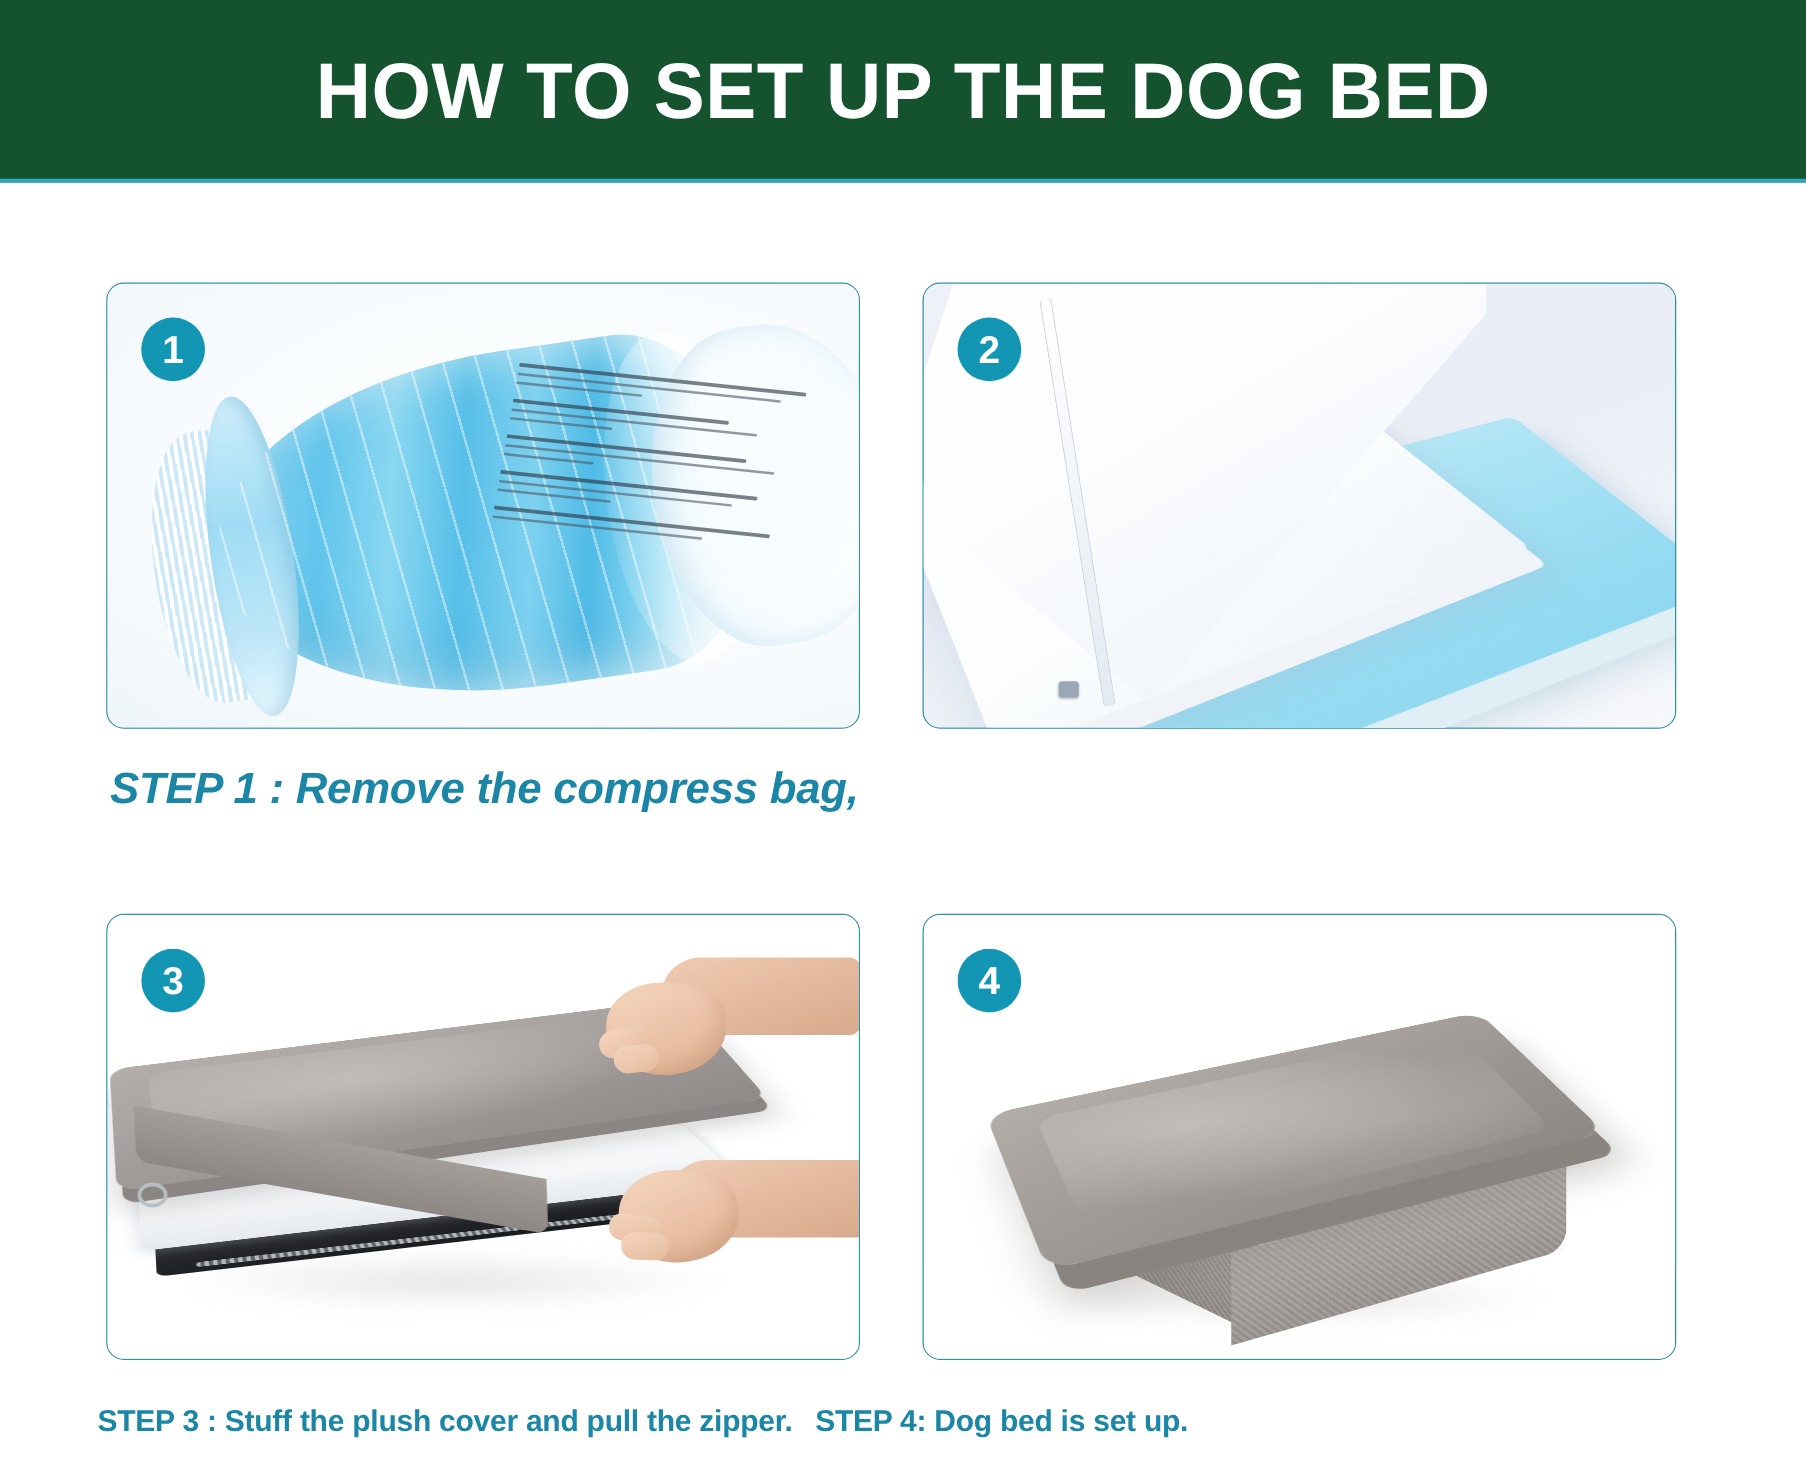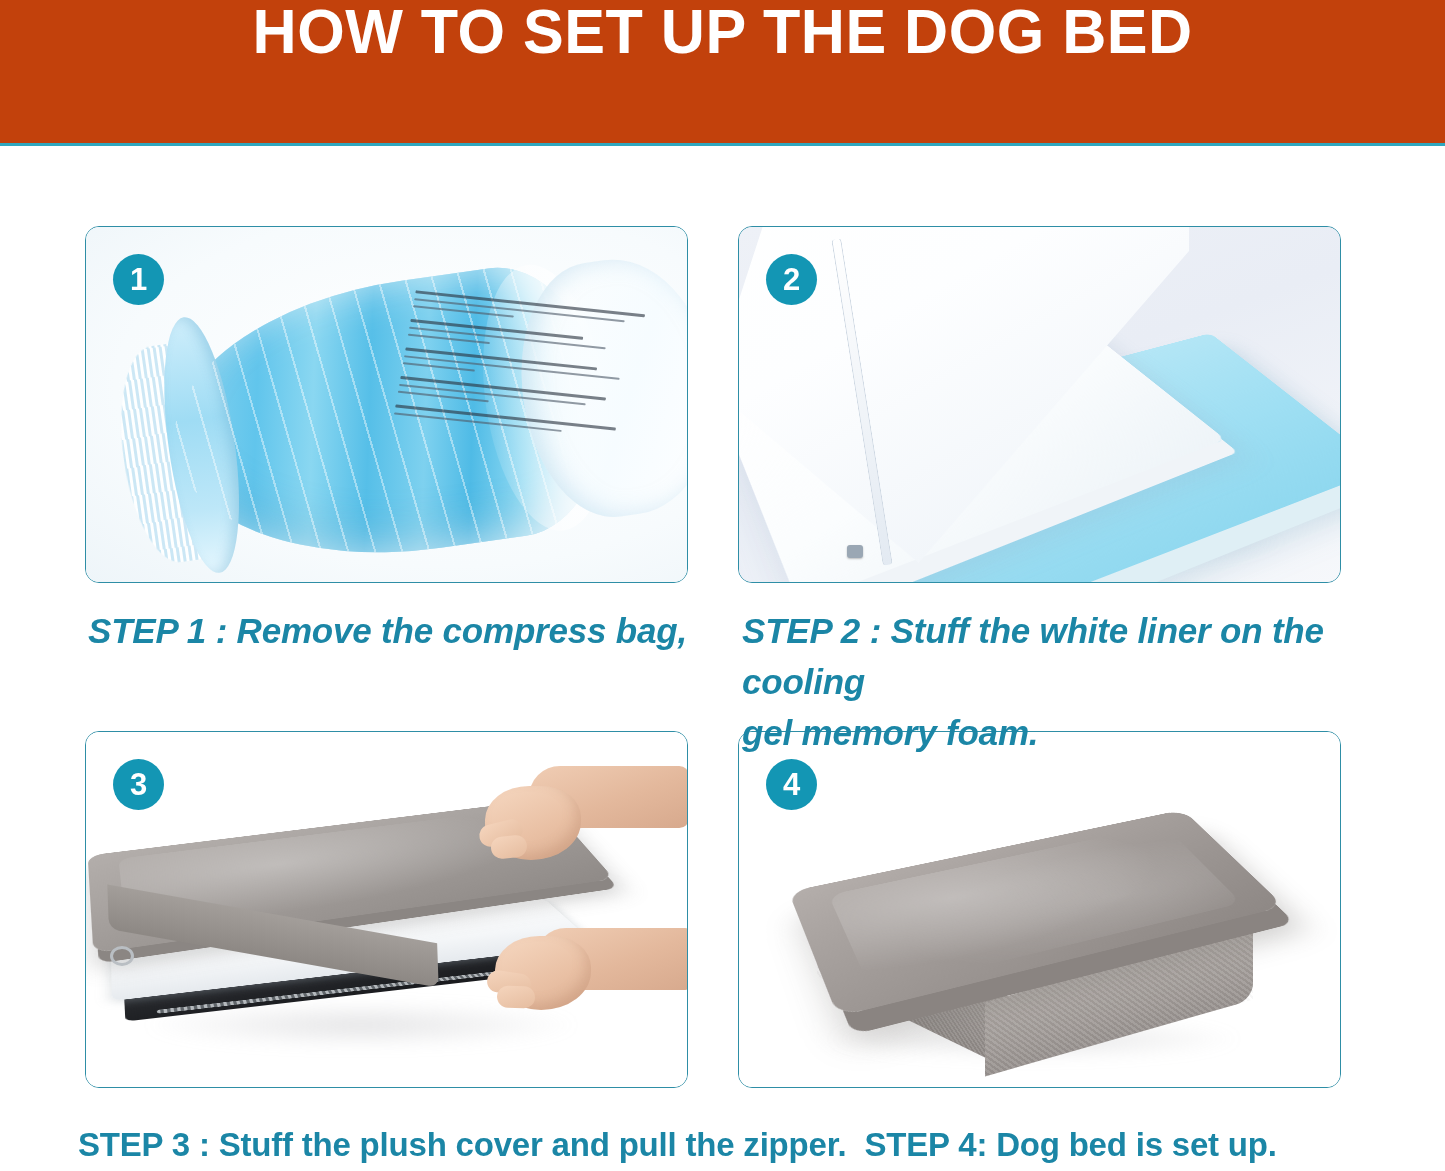--- a/index.html
+++ b/index.html
@@ -14,23 +14,23 @@
     overflow: hidden;
     position: relative;
   }
 
   
   .header-band {
     position: absolute;
     left: 0; top: 0;
     width: 1445px;
     height: 146px;
-    background: #c2410c;
+    background: #14532d;
     display: flex;
-    align-items: flex-start;
+    align-items: center;
     justify-content: center;
     box-sizing: border-box;
   }
   .header-band::after {
     content: "";
     position: absolute;
     left: 0; bottom: 0;
     width: 100%;
     height: 3px;
     background: #2fa7bf;
@@ -114,21 +114,21 @@
   .caption-bottom-row {
     position: absolute;
     left: 78px;
     top: 975px;
     width: 1340px;
     display: flex;
     align-items: baseline;
     gap: 18px;
     white-space: nowrap;
   }
-  .caption-bottom-row .caption { font-size: 33px; }
+  .caption-bottom-row .caption { font-size: 24px; }
 
   
 
   
   .p1-scene { position: absolute; inset: 0; background:
       radial-gradient(ellipse at 60% 45%, #ffffff 0%, #f7fbfd 65%, #eef5f9 100%); }
   .p1-roll {
     position: absolute;
     left: 88px; top: 54px;
     width: 470px; height: 290px;
@@ -511,23 +511,19 @@
         <div class="p4-top"></div>
       </div>
       <div class="badge">4</div>
     </div>
   </div>
 
   <div class="caption-top cap-1">
     <div class="caption">STEP 1 : Remove the compress bag,</div>
   </div>
 
-  <div class="caption-top cap-2">
-    <div class="caption">STEP 2 : Stuff the white liner on the cooling</div>
-    <div class="caption">gel memory foam.</div>
-  </div>
 
   <div class="caption-bottom-row">
     <div class="caption">STEP 3 : Stuff the plush cover and pull the zipper.</div>
     <div class="caption">STEP 4: Dog bed is set up.</div>
   </div>
 
 </div>
 
 </body></html>

